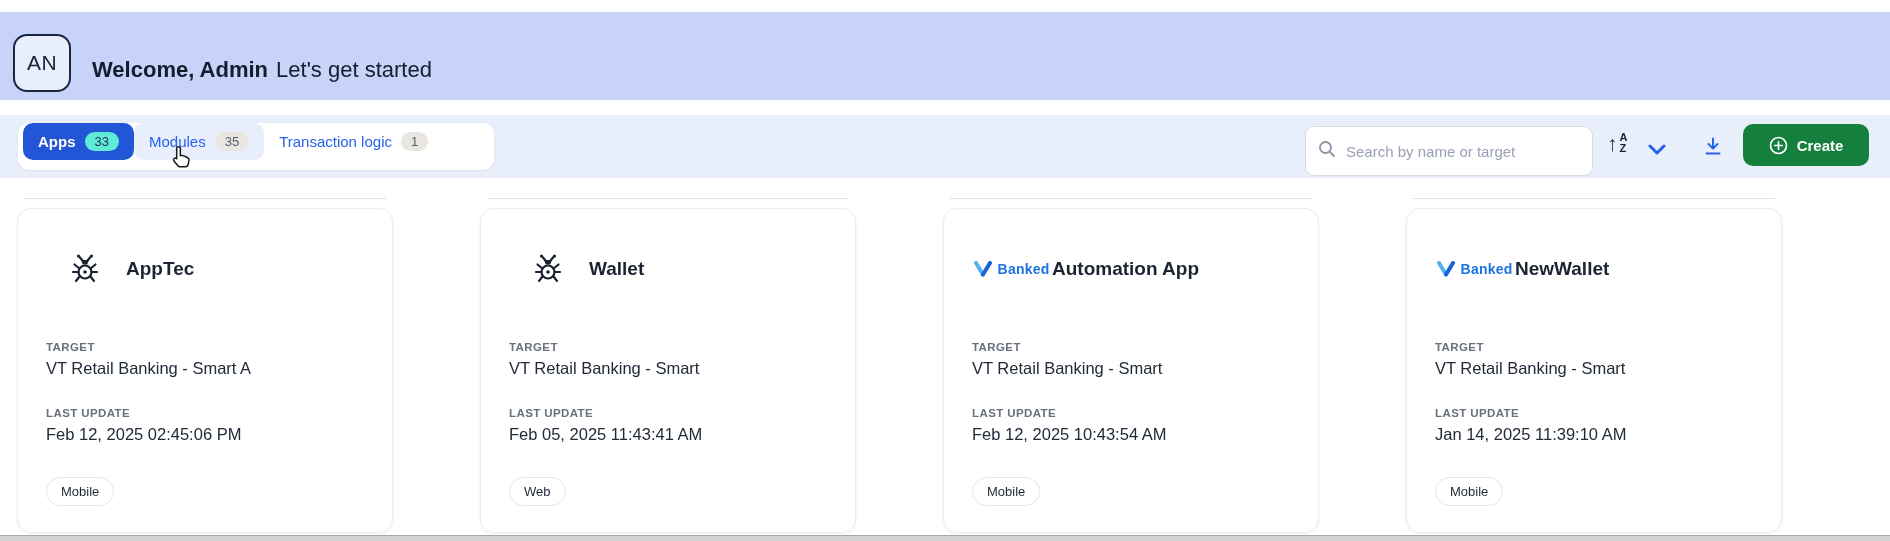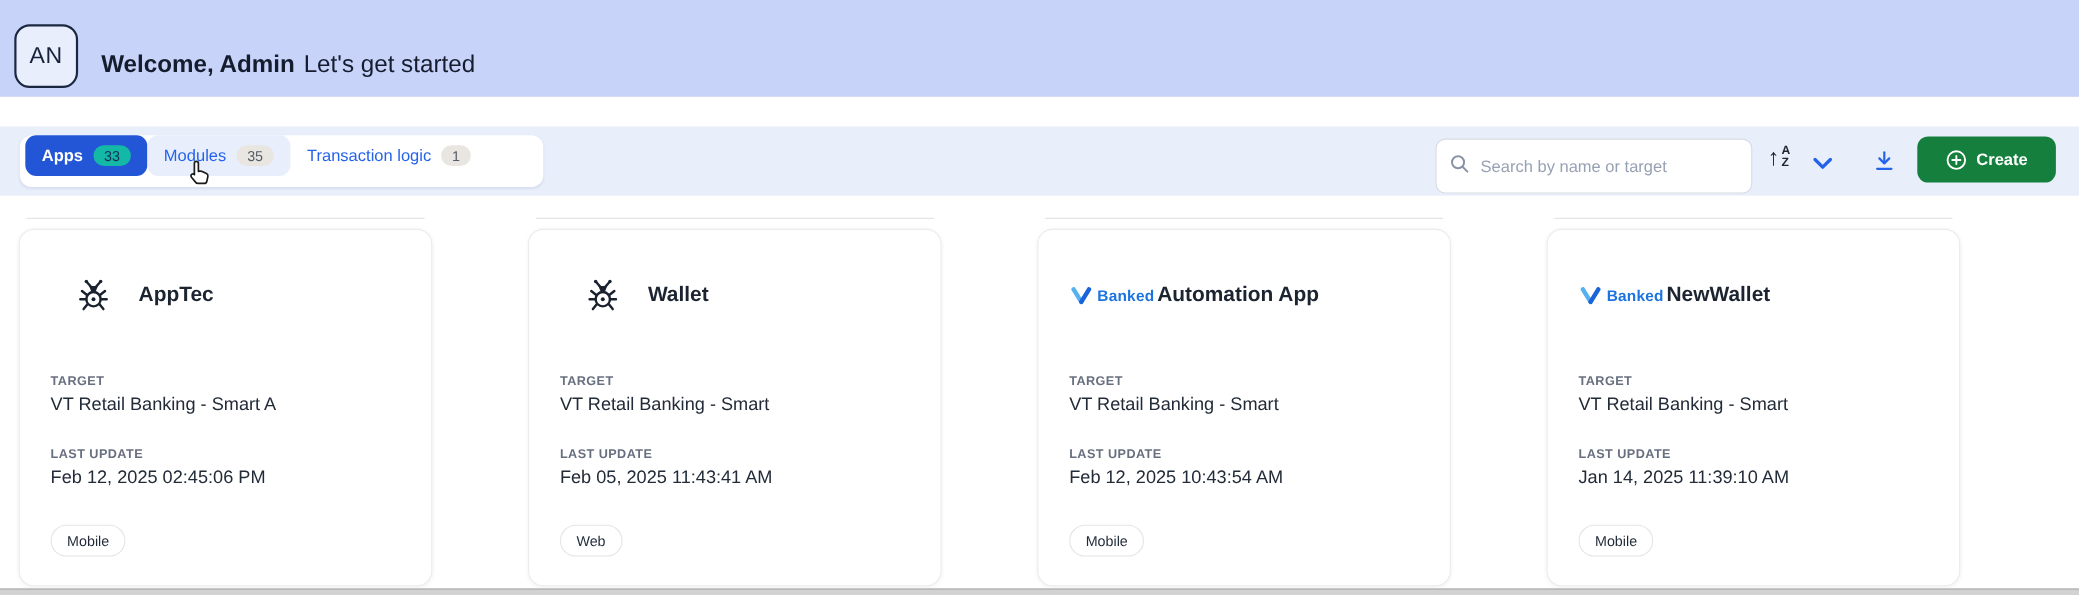--- a/index.html
+++ b/index.html
@@ -1,37 +1,37 @@
 <!DOCTYPE html>
 <html><head>
 <meta charset="utf-8">
 <style>
   * { margin:0; padding:0; box-sizing:border-box; }
   html,body { width:1890px; height:541px; }
   body { font-family:"Liberation Sans", sans-serif; background:#fff; }
   .screen { position:relative; width:1890px; height:541px; overflow:hidden; background:#fff; }
 
   
-  .header { position:absolute; left:0; top:0; width:1890px; height:88px; background:#c7d3f8; }
+  .header { position:absolute; left:0; top:12px; width:1890px; height:88px; background:#c7d3f8; }
   .avatar { position:absolute; left:13px; top:22px; width:58px; height:58px; background:#e9eefc;
             border:2px solid #1b2740; border-radius:14px; display:flex; align-items:center; justify-content:center;
             font-size:21px; color:#16213a; letter-spacing:0.5px; }
   .welcome { position:absolute; left:92px; top:0; height:115px; display:flex; align-items:center;
              font-size:22px; color:#141c2e; }
   .welcome b { font-weight:700; margin-right:8px; }
 
   
   .toolbar { position:absolute; left:0; top:115px; width:1890px; height:63px; background:#e9eefb; }
   .tabsbox { position:absolute; left:18px; top:8px; width:476px; height:47px; background:#fff;
              border-radius:11px; display:flex; align-items:flex-start; padding:0 5px; box-shadow:0 1px 2px rgba(30,50,100,0.08); }
   .tab { display:flex; align-items:center; gap:9px; height:37px; padding:0 15px; border-radius:10px;
          font-size:15px; cursor:pointer; white-space:nowrap; }
   .tab .badge { border-radius:999px; padding:3px 10px; font-size:13px; line-height:1; }
   .tab-active { background:#2256d7; color:#fff; font-weight:600; }
-  .tab-active .badge { background:#14b8a6; color:#1c2f55; font-weight:400; }
+  .tab-active .badge { background:#5eead4; color:#1c2f55; font-weight:400; }
   .tab-hover { background:#e8eefc; color:#2563eb; }
   .tab-plain { background:transparent; color:#2563eb; }
   .tab-hover .badge, .tab-plain .badge { background:#e9e6e1; color:#555d68; }
 
   .search { position:absolute; left:1305px; top:11px; width:288px; height:50px; background:#fff;
             border:1px solid #d7dbe4; border-radius:9px; display:flex; align-items:center; padding:0 12px; gap:10px; }
   .search input { border:none; outline:none; flex:1; font-size:15px; color:#3a4354; background:transparent;
                   font-family:"Liberation Sans", sans-serif; }
   .search input::placeholder { color:#98a1b3; }
 

